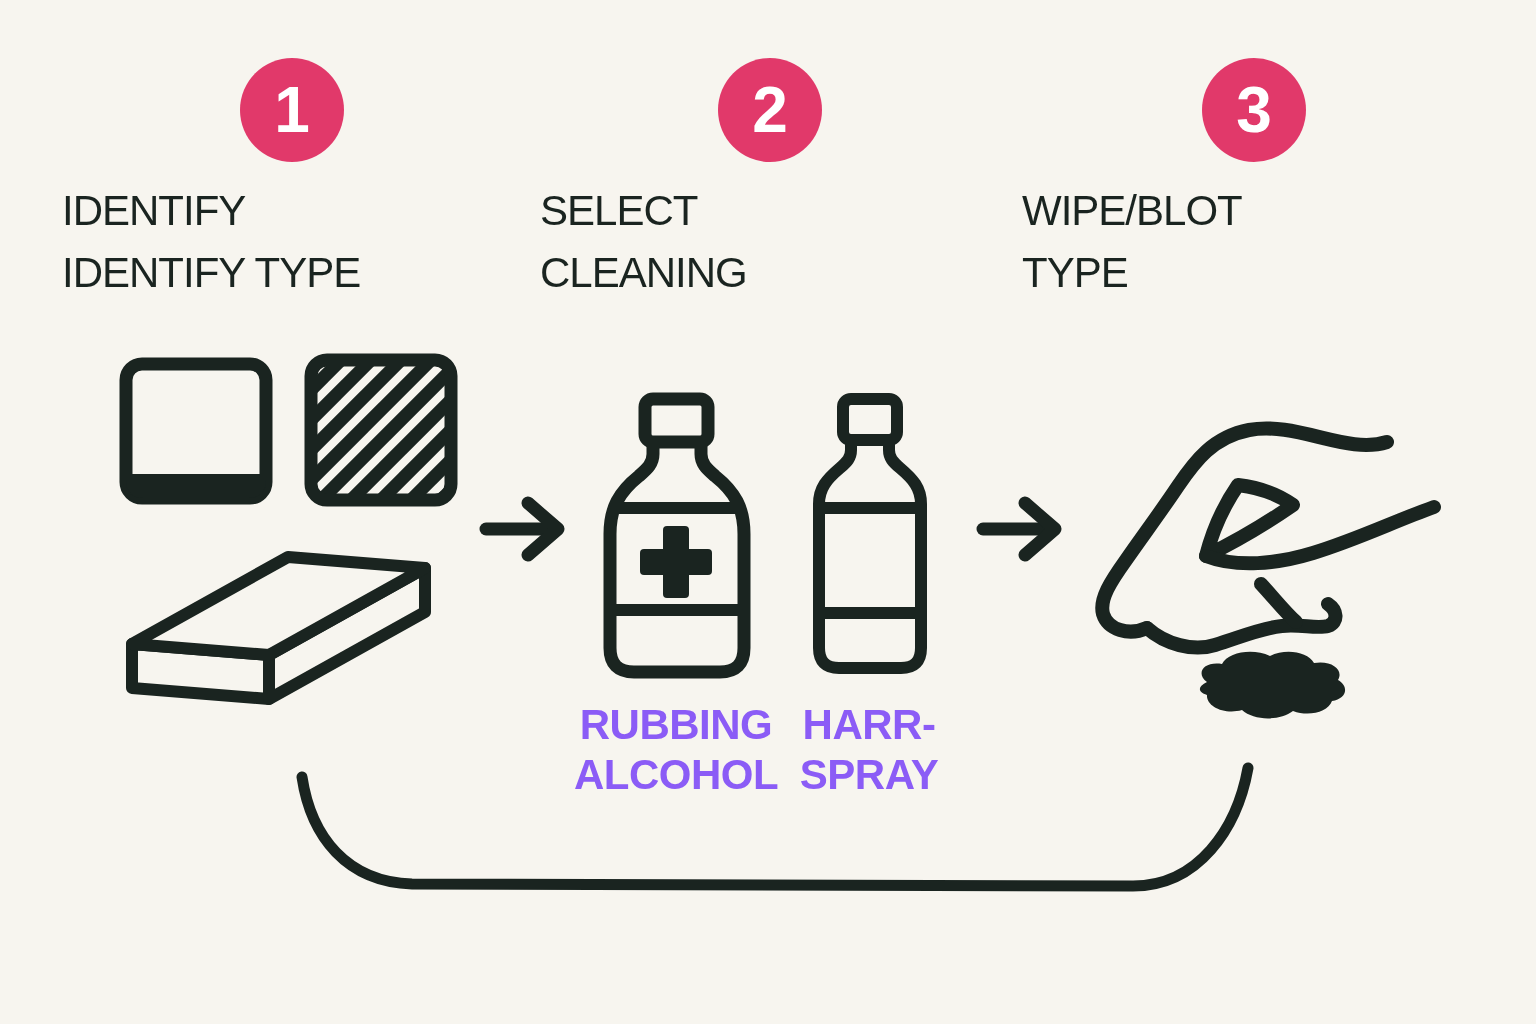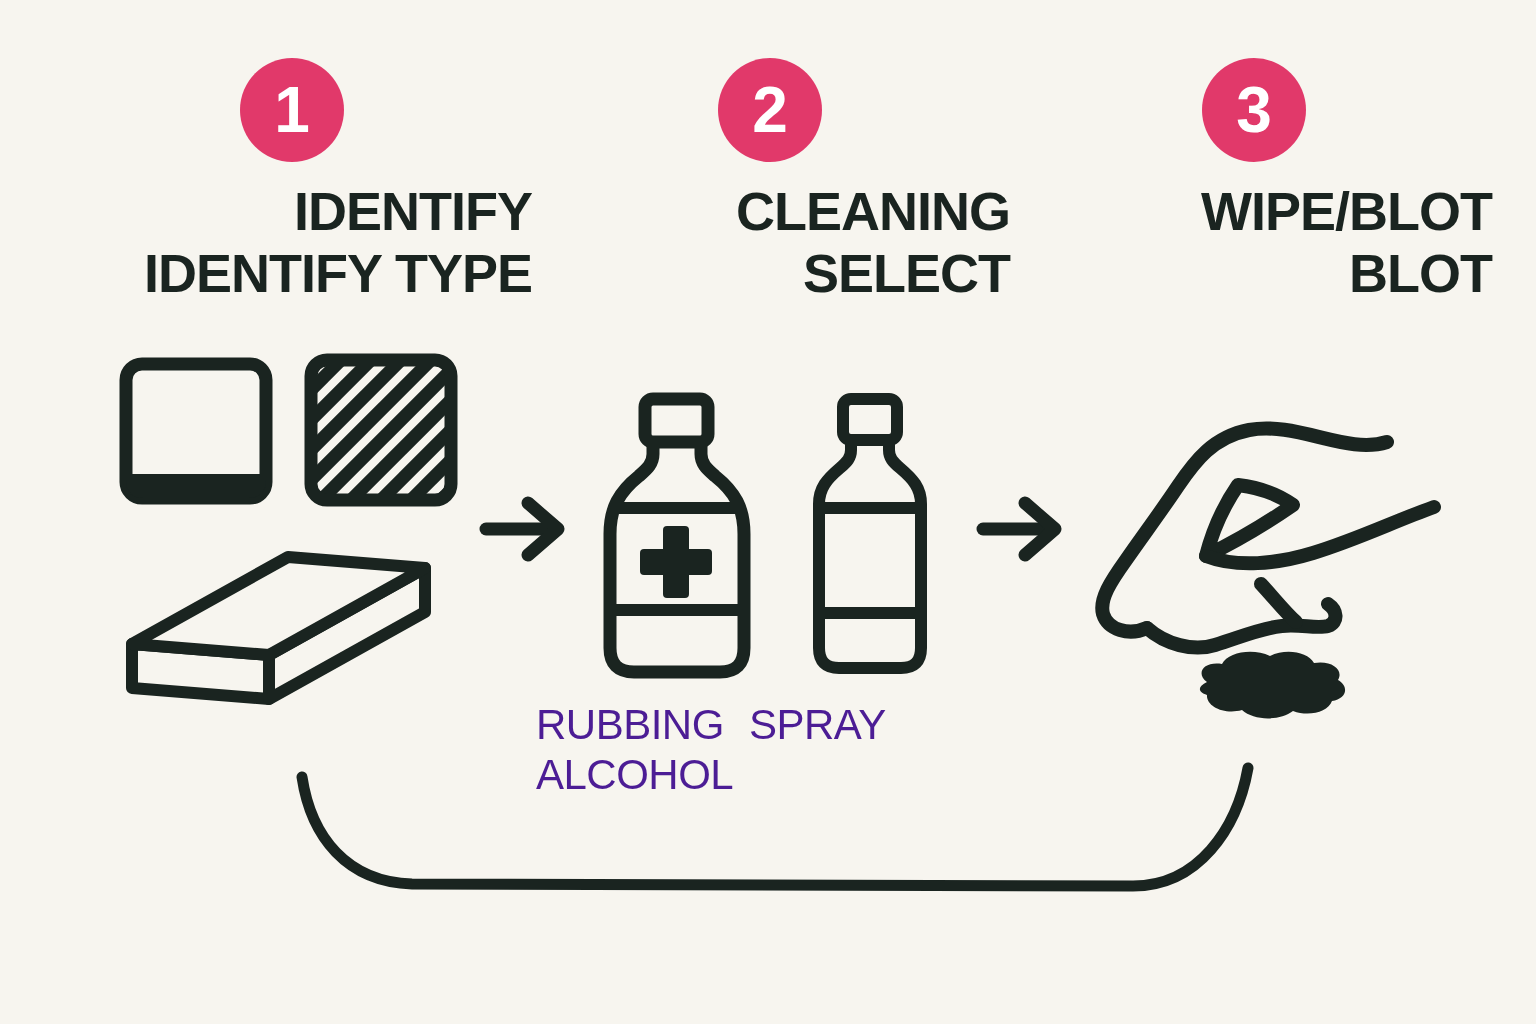--- a/index.html
+++ b/index.html
@@ -6,26 +6,26 @@
   .canvas{
     position:relative;width:1536px;height:1024px;background:#F7F5EF;overflow:hidden;
     font-family:"Liberation Sans",sans-serif;color:#1A2420;
   }
   .badge{
     position:absolute;width:104px;height:104px;border-radius:50%;
     background:#E1396A;color:#FFFFFF;display:flex;align-items:center;justify-content:center;
     font-weight:700;font-size:64px;line-height:1;
   }
   .step-title{
-    position:absolute;width:470px;text-align:right;font-weight:700;
-    font-size:54px;line-height:62px;letter-spacing:-1px;color:#1A2420;
+    position:absolute;width:470px;text-align:left;font-weight:400;
+    font-size:42px;line-height:62px;letter-spacing:-1px;color:#1A2420;
   }
   .bottle-label{
-    position:absolute;font-weight:400;
-    font-size:42px;line-height:50px;letter-spacing:-0.5px;color:#4c1d95;
+    position:absolute;text-align:center;font-weight:700;
+    font-size:42px;line-height:50px;letter-spacing:-0.5px;color:#8b5cf6;
   }
   .abs{position:absolute;}
 </style>
 </head>
 <body>
 
 <div class="canvas">
 
   <div class="badge" style="left:240px;top:58px;">
     <span>1</span>
@@ -74,22 +74,22 @@
     <g fill="none" stroke="#1A2420" stroke-width="13" stroke-linecap="round" stroke-linejoin="round">
       <path d="M 8 35 H 66"></path>
       <path d="M 50 9 L 80 35 L 50 61"></path>
     </g>
   </svg>
 
   <div class="badge" style="left:718px;top:58px;">
     <span>2</span>
   </div>
   <div class="step-title" style="left:540px;top:180px;">
+    <div>SELECT</div>
     <div>CLEANING</div>
-    <div>SELECT</div>
   </div>
 
   <svg class="abs" style="left:603px;top:392px;" width="150" height="292" viewBox="0 0 150 292">
     <g fill="none" stroke="#1A2420" stroke-width="13">
       <rect x="42" y="7" width="63" height="43" rx="8"></rect>
       <path d="M 50 50 L 50 62 C 50 72 44 77 36 84 C 16 100 7 116 7 142 L 7 256 Q 7 280 31 280 L 117 280 Q 141 280 141 256 L 141 142 C 141 116 132 100 112 84 C 104 77 98 72 98 62 L 98 50" stroke-linejoin="round"></path>
       <path d="M 7 116 L 141 116" stroke-width="12"></path>
       <path d="M 7 218 L 141 218" stroke-width="12"></path>
     </g>
     <g fill="#1A2420">
@@ -105,36 +105,37 @@
       <path d="M 9 116 L 111 116"></path>
       <path d="M 9 221 L 111 221"></path>
     </g>
   </svg>
 
   <div class="bottle-label" style="left:536px;top:700px;width:280px;">
     <div>RUBBING</div>
     <div>ALCOHOL</div>
   </div>
   <div class="bottle-label" style="left:749px;top:700px;width:240px;">
+    <div>HARR-</div>
     <div>SPRAY</div>
   </div>
 
   <svg class="abs" style="left:975px;top:494px;" width="90" height="70" viewBox="0 0 90 70">
     <g fill="none" stroke="#1A2420" stroke-width="13" stroke-linecap="round" stroke-linejoin="round">
       <path d="M 8 35 H 66"></path>
       <path d="M 50 9 L 80 35 L 50 61"></path>
     </g>
   </svg>
 
   <div class="badge" style="left:1202px;top:58px;">
     <span>3</span>
   </div>
   <div class="step-title" style="left:1022px;top:180px;">
     <div>WIPE/BLOT</div>
-    <div>BLOT</div>
+    <div>TYPE</div>
   </div>
 
   <svg class="abs" style="left:1085px;top:415px;" width="370" height="310" viewBox="0 0 370 310">
     <g fill="none" stroke="#1A2420" stroke-width="14" stroke-linecap="round" stroke-linejoin="round">
       <path d="M 302 27 C 262 40 212 6 164 15 C 128 22 110 46 93 71 C 77 95 57 122 41 145 C 26 166 14 184 18 199 C 23 215 44 221 62 213"></path>
       <path d="M 153 70 Q 186 74 208 90 Q 166 119 121 141 Q 131 102 153 70 Z"></path>
       <path d="M 121 141 C 152 153 192 149 228 138 C 271 125 310 106 349 92"></path>
       <path d="M 62 213 C 80 229 108 237 130 230 C 156 222 176 213 197 211 C 215 209 232 214 243 211 C 254 207 252 195 243 189"></path>
       <path d="M 176 169 C 189 183 199 196 211 207"></path>
     </g>

